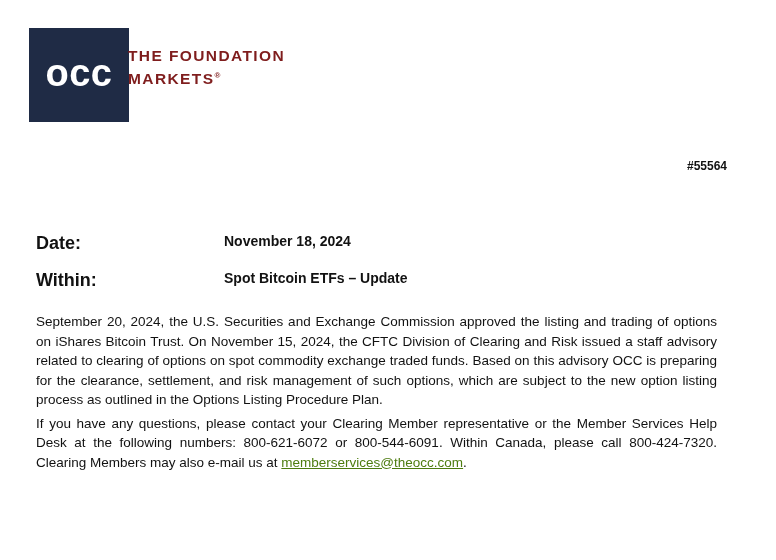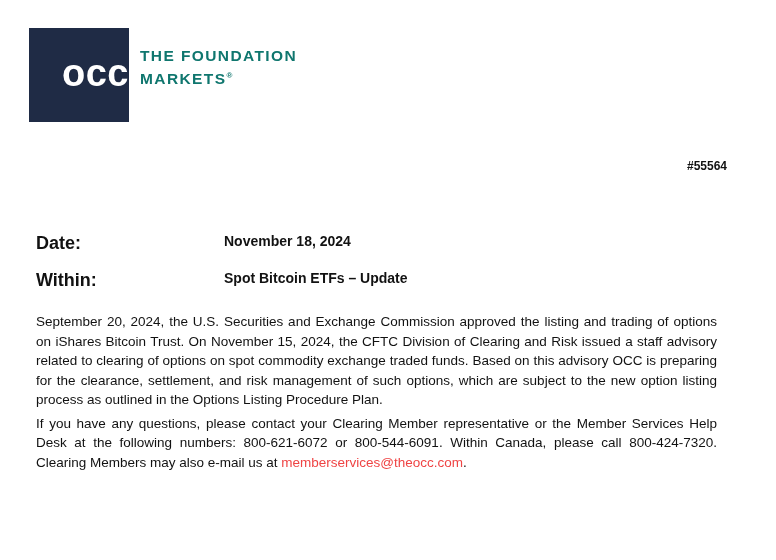--- a/index.html
+++ b/index.html
@@ -17,35 +17,35 @@
   
   .logo-box {
     position: absolute;
     left: 29px;
     top: 28px;
     width: 100px;
     height: 94px;
     background: #1F2B45;
     display: flex;
     align-items: center;
-    justify-content: flex-end;
+    justify-content: center;
   }
   .logo-acronym {
     color: #ffffff;
     font-weight: bold;
     font-size: 38px;
     line-height: 1;
     letter-spacing: 0.5px;
     transform: translateY(-2px);
   }
   .tagline {
     position: absolute;
-    left: 140px;
+    left: 128px;
     top: 45px;
-    color: #0f766e;
+    color: #7f1d1d;
     font-weight: bold;
     font-size: 15.5px;
     line-height: 22.5px;
     letter-spacing: 1.4px;
     white-space: nowrap;
   }
   .tagline sup {
     font-size: 8px;
     letter-spacing: 0;
     vertical-align: super;
@@ -87,21 +87,22 @@
     width: 681px;
     font-size: 13.5px;
     line-height: 19.5px;
     text-align: justify;
     color: #121212;
   }
   .body-copy p { margin: 0 0 4px 0; }
   .body-copy p:last-child { margin-bottom: 0; }
 
   .email-link {
-    color: #ef4444;
+    color: #4d7c0f;
+    text-decoration: underline;
     cursor: pointer;
   }
 </style>
 </head>
 <body>
 
 <div class="logo-box">
   <span class="logo-acronym">occ</span>
 </div>
 

